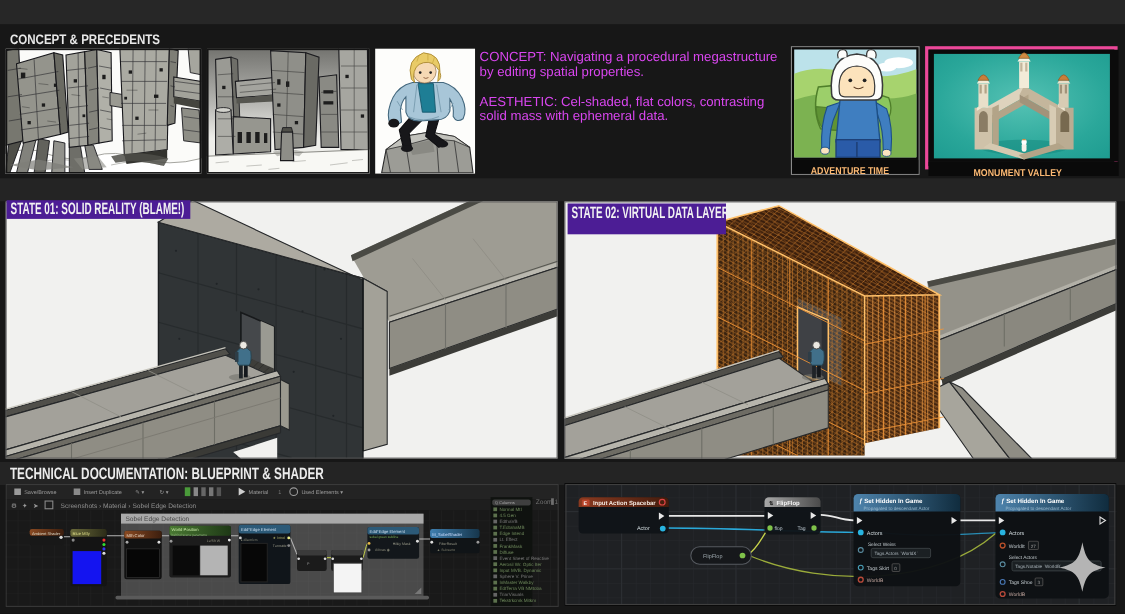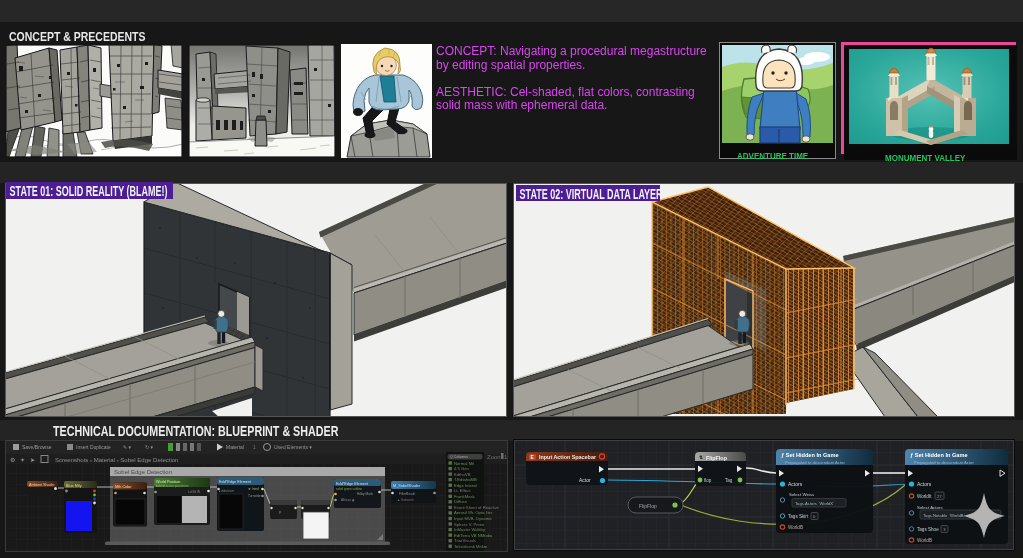--- a/index.html
+++ b/index.html
@@ -1,17 +1,17 @@
 <!DOCTYPE html>
 <html><head><meta charset="utf-8"><style>
 html,body{margin:0;padding:0;background:#151515;}
 #pg{position:relative;width:1023px;height:558px;background:#171717;overflow:hidden;font-family:"Liberation Sans",sans-serif;}
 .abs{position:absolute;}
 .cx{display:inline-block;transform-origin:0 0;white-space:nowrap;}
-.lbl{background:#0a0a0a;color:#22c55e;font-weight:bold;text-align:center;}
+.lbl{background:#0a0a0a;color:#fdba74;font-weight:bold;text-align:center;}
 .statelbl{position:absolute;background:#4c1d95;}
 .statelbl span{display:inline-block;font-size:15px;font-weight:bold;color:#f2f2f2;transform-origin:0 50%;white-space:nowrap;line-height:17px;padding-left:6px;}
 svg{display:block;}
 </style></head><body>
 <div id="pg">
 <div class="abs" style="left:0;top:0;width:1023px;height:22px;background:#272727;"></div>
 <div class="abs" style="left:9px;top:27px;"><span class="cx" style="font-size:12.5px;font-weight:bold;color:#e8e8e8;transform:scaleX(.84);">CONCEPT &amp; PRECEDENTS</span></div>
 <div class="abs" style="left:436px;top:45px;width:290px;font-size:12px;line-height:13.5px;color:#d946ef;">CONCEPT: Navigating a procedural megastructure<br>by editing spatial properties.<br><br>AESTHETIC: Cel-shaded, flat colors, contrasting<br>solid mass with ephemeral data.</div>
 <div class="abs" style="left:5px;top:44px;width:178px;height:114px;">
       <svg width="178" height="114" viewBox="0 0 178 114">
@@ -478,23 +478,23 @@
 <rect x="225.3" y="146" width="3.4" height="15" fill="#1f2428"></rect>
 <rect x="229.8" y="145.5" width="3.4" height="14.5" fill="#14181c"></rect>
 <path d="M223.5,136.5 q-1,10 1.5,12.5 l9.5,0 q2.5,-3 1.5,-12.5 q-3,-3.5 -6.5,-3.5 q-4,0 -6,3.5 Z" fill="#41708a" stroke="#24424f" stroke-width=".8"></path>
 <rect x="221.6" y="137" width="3.2" height="9" fill="#2e3d46"></rect>
 <circle cx="229.3" cy="130.8" r="3.5" fill="#ece9e2" stroke="#3a3a3a" stroke-width=".8"></circle>
 </g>
 <rect x="0.5" y="0.5" width="501" height="233" fill="none" stroke="#555" stroke-width="1"></rect>
 </svg>
     </div>
 <div class="statelbl" style="left:6px;top:182px;width:167px;height:17px;"><span style="transform:scaleX(.60);">STATE 01: SOLID REALITY (BLAME!)</span></div>
-<div class="statelbl" style="left:516px;top:185px;width:144px;height:16px;"><span style="transform:scaleX(.60);">STATE 02: VIRTUAL DATA LAYER</span></div>
+<div class="statelbl" style="left:516px;top:185px;width:144px;height:28px;"><span style="transform:scaleX(.60);">STATE 02: VIRTUAL DATA LAYER</span></div>
 <div class="abs" style="left:0;top:420px;width:1023px;height:21px;background:#242424;"></div>
-<div class="abs" style="left:9px;top:422px;margin-left:44px;"><span class="cx" style="font-size:15px;font-weight:bold;color:#ececec;transform:scaleX(.715);">TECHNICAL DOCUMENTATION: BLUEPRINT &amp; SHADER</span></div>
+<div class="abs" style="left:9px;top:422px;"><span class="cx" style="font-size:15px;font-weight:bold;color:#ececec;transform:scaleX(.715);">TECHNICAL DOCUMENTATION: BLUEPRINT &amp; SHADER</span></div>
 <div class="abs" style="left:5px;top:440px;width:503px;height:112px;">
       <svg width="503" height="112" viewBox="0 0 503 112" font-family="Liberation Sans, sans-serif">
 <defs>
 <pattern id="g1" width="11" height="11" patternUnits="userSpaceOnUse">
 <rect width="11" height="11" fill="#191919"></rect>
 <path d="M11,0 L0,0 0,11" fill="none" stroke="#212121" stroke-width="1"></path>
           </pattern>
 <linearGradient id="hblue" x1="0" y1="0" x2="1" y2="0">
             <stop offset="0" stop-color="#3f7fb0"></stop>
             <stop offset="1" stop-color="#16364c"></stop>

